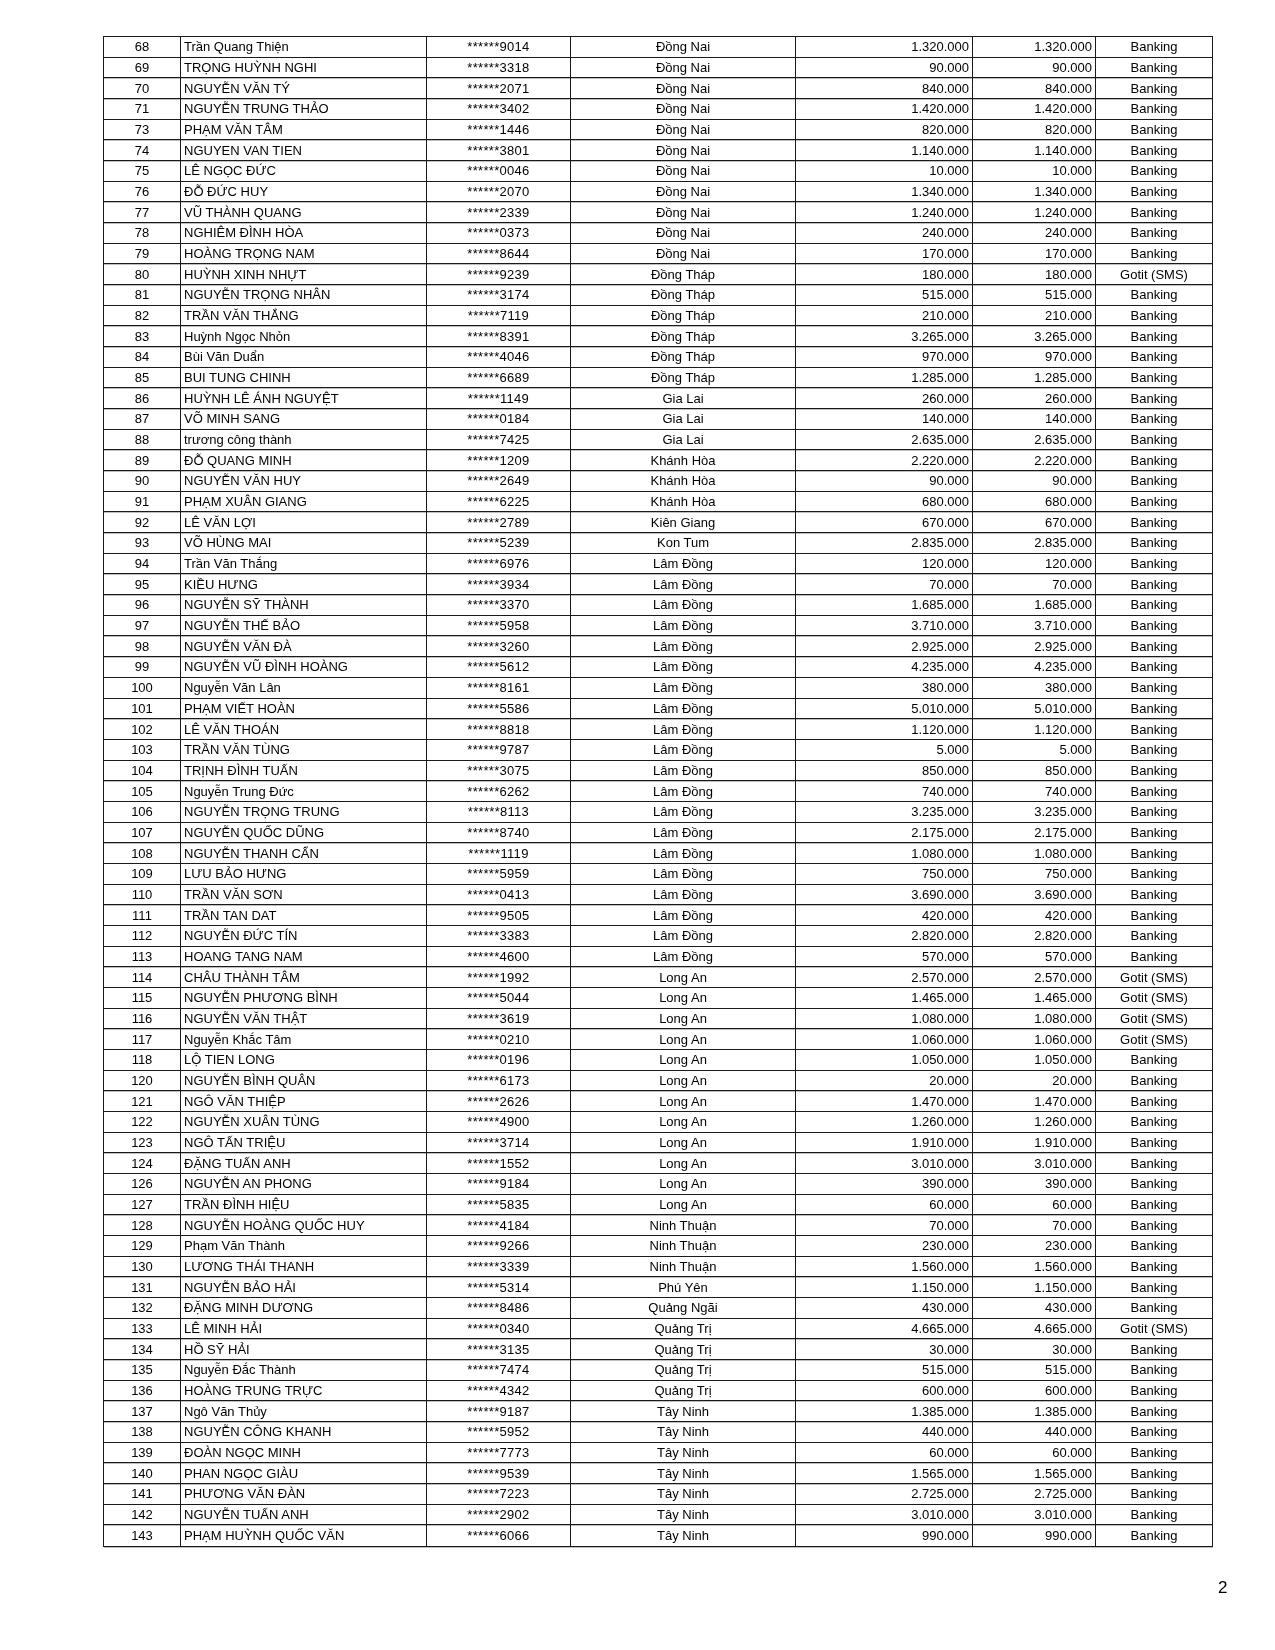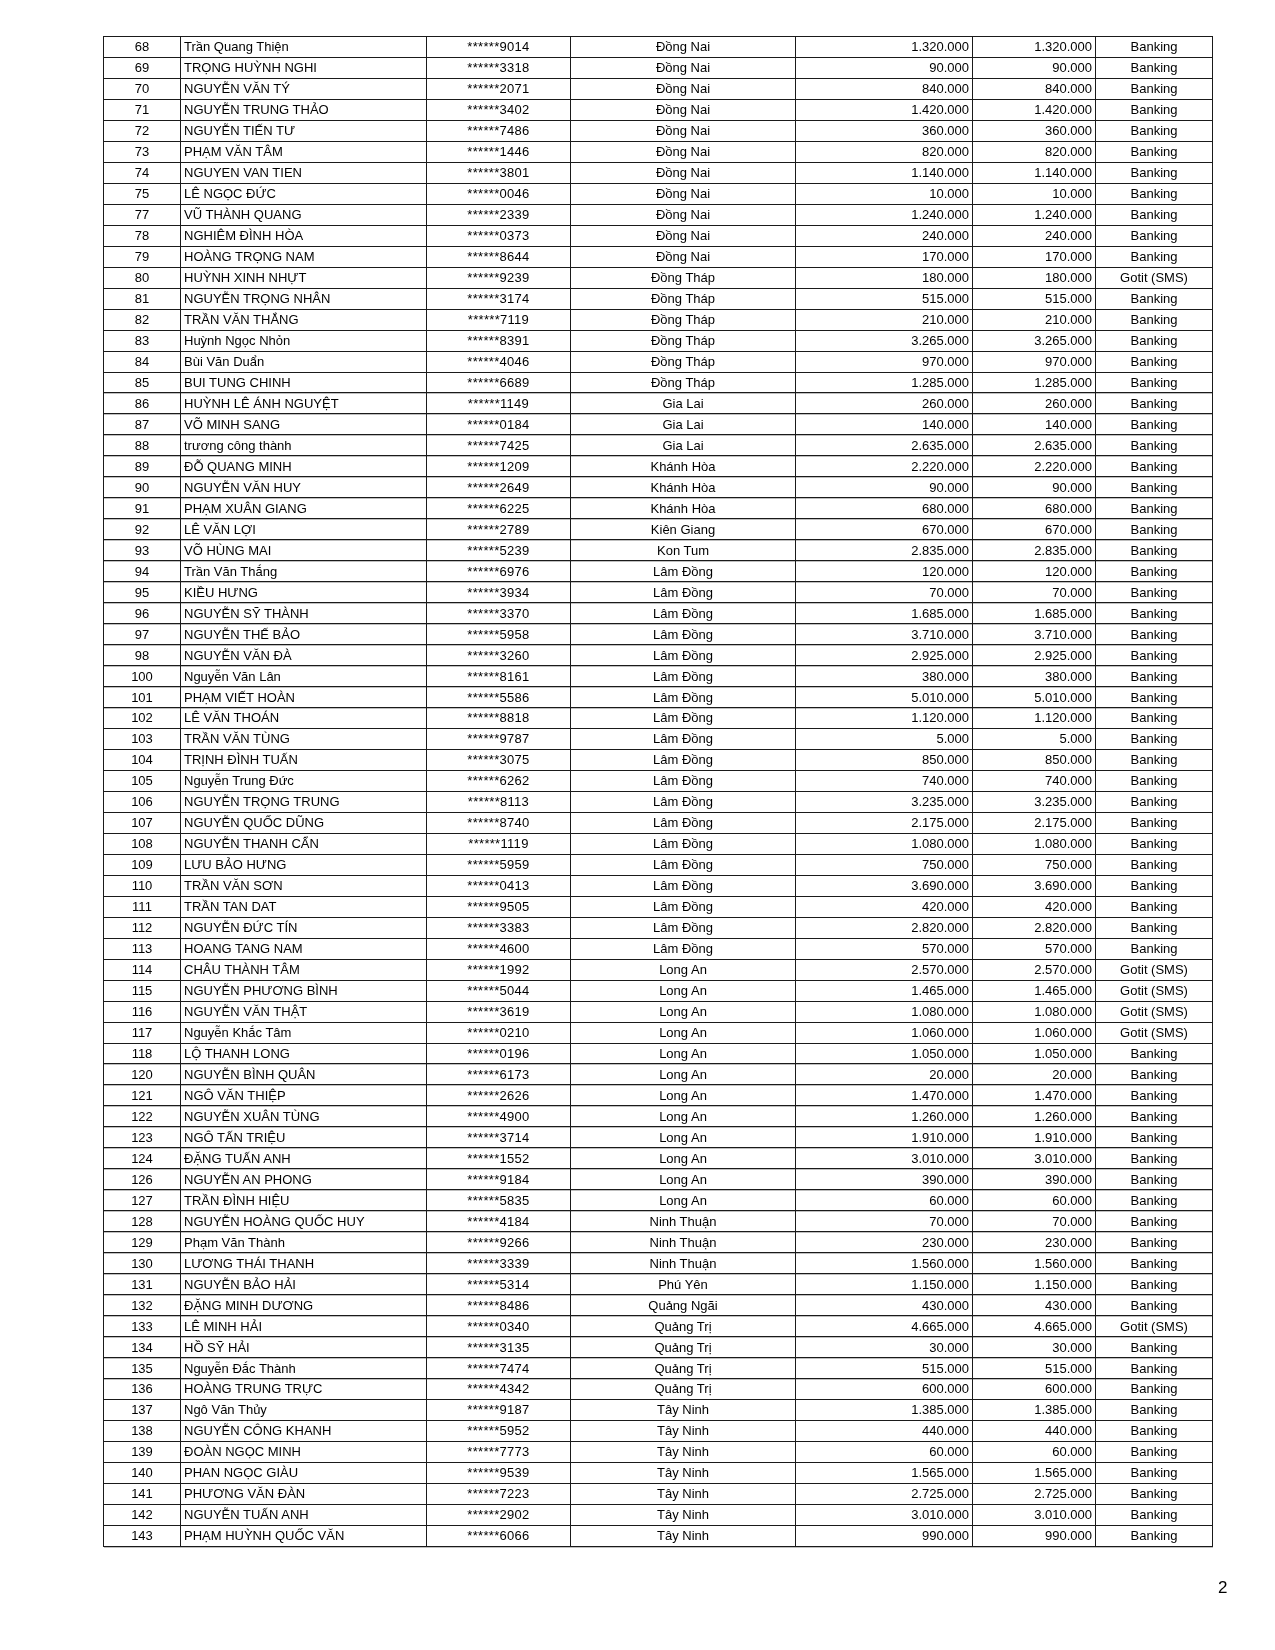--- a/index.html
+++ b/index.html
@@ -100,29 +100,20 @@
         <tr>
           <td class="cell-index">71</td>
           <td class="cell-name">NGUYỄN TRUNG THẢO</td>
           <td class="cell-account">******3402</td>
           <td class="cell-province">Đồng Nai</td>
           <td class="cell-amount">1.420.000</td>
           <td class="cell-amount">1.420.000</td>
           <td class="cell-method">Banking</td>
         </tr>
         <tr>
-          <td class="cell-index">72</td>
-          <td class="cell-name">NGUYỄN TIẾN TƯ</td>
-          <td class="cell-account">******7486</td>
-          <td class="cell-province">Đồng Nai</td>
-          <td class="cell-amount">360.000</td>
-          <td class="cell-amount">360.000</td>
-          <td class="cell-method">Banking</td>
-        </tr>
-        <tr>
           <td class="cell-index">73</td>
           <td class="cell-name">PHẠM VĂN TÂM</td>
           <td class="cell-account">******1446</td>
           <td class="cell-province">Đồng Nai</td>
           <td class="cell-amount">820.000</td>
           <td class="cell-amount">820.000</td>
           <td class="cell-method">Banking</td>
         </tr>
         <tr>
           <td class="cell-index">74</td>
@@ -133,20 +124,29 @@
           <td class="cell-amount">1.140.000</td>
           <td class="cell-method">Banking</td>
         </tr>
         <tr>
           <td class="cell-index">75</td>
           <td class="cell-name">LÊ NGỌC ĐỨC</td>
           <td class="cell-account">******0046</td>
           <td class="cell-province">Đồng Nai</td>
           <td class="cell-amount">10.000</td>
           <td class="cell-amount">10.000</td>
+          <td class="cell-method">Banking</td>
+        </tr>
+        <tr>
+          <td class="cell-index">76</td>
+          <td class="cell-name">ĐỖ ĐỨC HUY</td>
+          <td class="cell-account">******2070</td>
+          <td class="cell-province">Đồng Nai</td>
+          <td class="cell-amount">1.340.000</td>
+          <td class="cell-amount">1.340.000</td>
           <td class="cell-method">Banking</td>
         </tr>
         <tr>
           <td class="cell-index">77</td>
           <td class="cell-name">VŨ THÀNH QUANG</td>
           <td class="cell-account">******2339</td>
           <td class="cell-province">Đồng Nai</td>
           <td class="cell-amount">1.240.000</td>
           <td class="cell-amount">1.240.000</td>
           <td class="cell-method">Banking</td>
@@ -334,20 +334,29 @@
         <tr>
           <td class="cell-index">98</td>
           <td class="cell-name">NGUYỄN VĂN ĐÀ</td>
           <td class="cell-account">******3260</td>
           <td class="cell-province">Lâm Đồng</td>
           <td class="cell-amount">2.925.000</td>
           <td class="cell-amount">2.925.000</td>
           <td class="cell-method">Banking</td>
         </tr>
         <tr>
+          <td class="cell-index">99</td>
+          <td class="cell-name">NGUYỄN VŨ ĐÌNH HOÀNG</td>
+          <td class="cell-account">******5612</td>
+          <td class="cell-province">Lâm Đồng</td>
+          <td class="cell-amount">4.235.000</td>
+          <td class="cell-amount">4.235.000</td>
+          <td class="cell-method">Banking</td>
+        </tr>
+        <tr>
           <td class="cell-index">100</td>
           <td class="cell-name">Nguyễn Văn Lân</td>
           <td class="cell-account">******8161</td>
           <td class="cell-province">Lâm Đồng</td>
           <td class="cell-amount">380.000</td>
           <td class="cell-amount">380.000</td>
           <td class="cell-method">Banking</td>
         </tr>
         <tr>
           <td class="cell-index">101</td>
@@ -497,21 +506,21 @@
           <td class="cell-index">117</td>
           <td class="cell-name">Nguyễn Khắc Tâm</td>
           <td class="cell-account">******0210</td>
           <td class="cell-province">Long An</td>
           <td class="cell-amount">1.060.000</td>
           <td class="cell-amount">1.060.000</td>
           <td class="cell-method">Gotit (SMS)</td>
         </tr>
         <tr>
           <td class="cell-index">118</td>
-          <td class="cell-name">LỘ THANH LONG</td>
+          <td class="cell-name">LỘ TIEN LONG</td>
           <td class="cell-account">******0196</td>
           <td class="cell-province">Long An</td>
           <td class="cell-amount">1.050.000</td>
           <td class="cell-amount">1.050.000</td>
           <td class="cell-method">Banking</td>
         </tr>
         <tr>
           <td class="cell-index">120</td>
           <td class="cell-name">NGUYỄN BÌNH QUÂN</td>
           <td class="cell-account">******6173</td>

